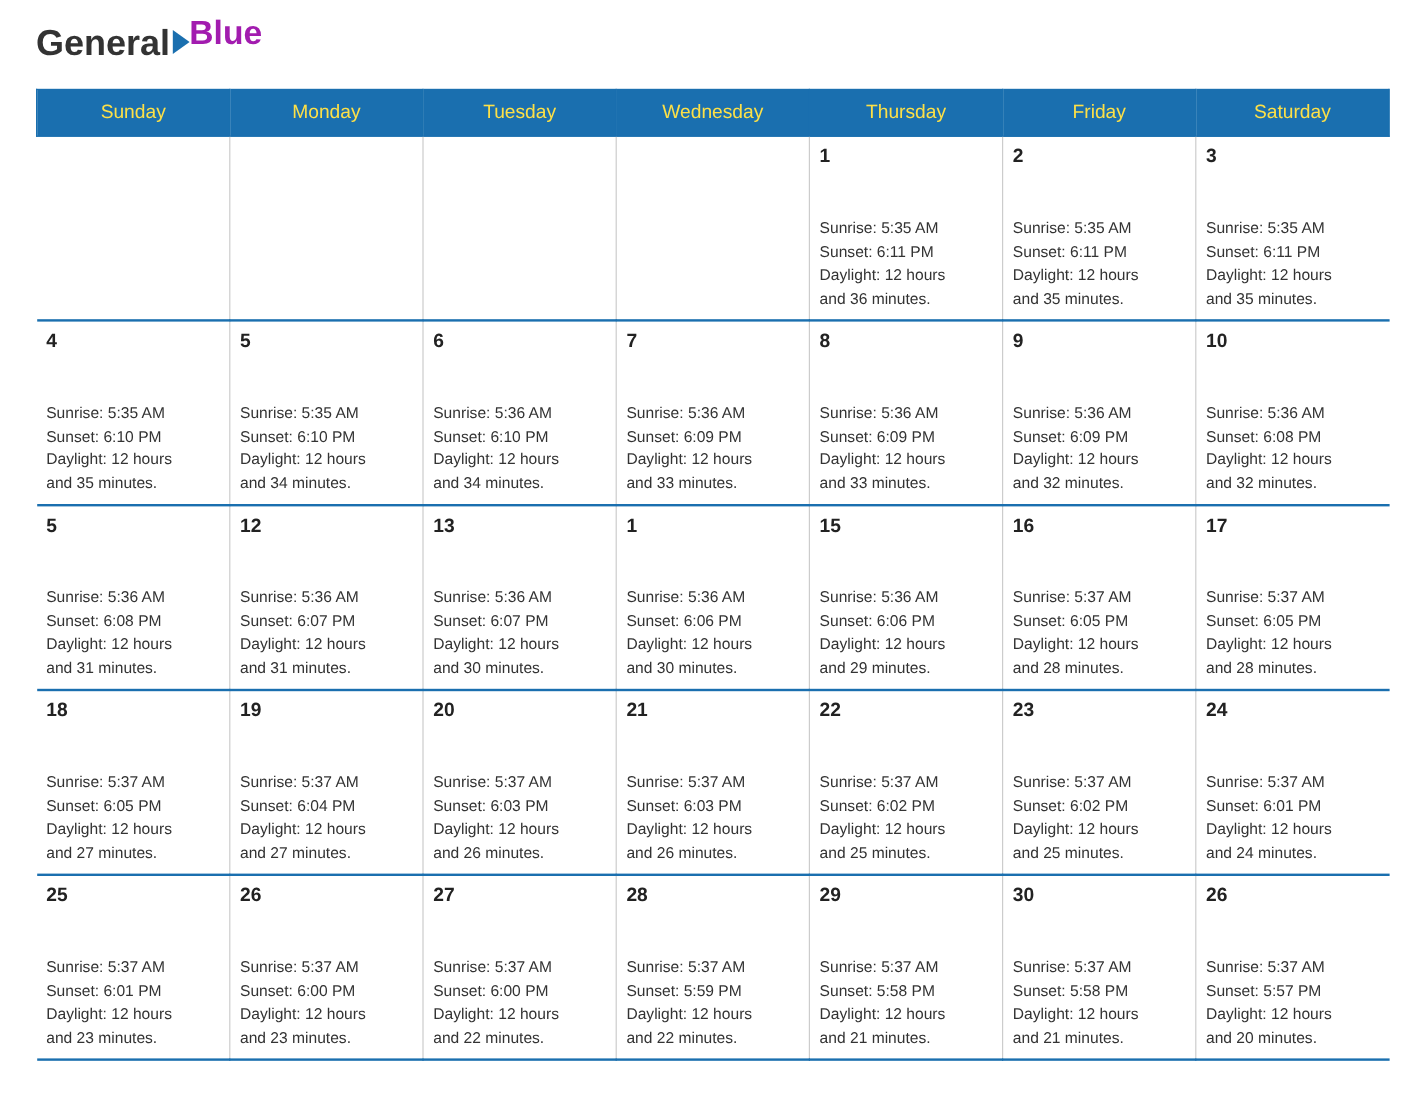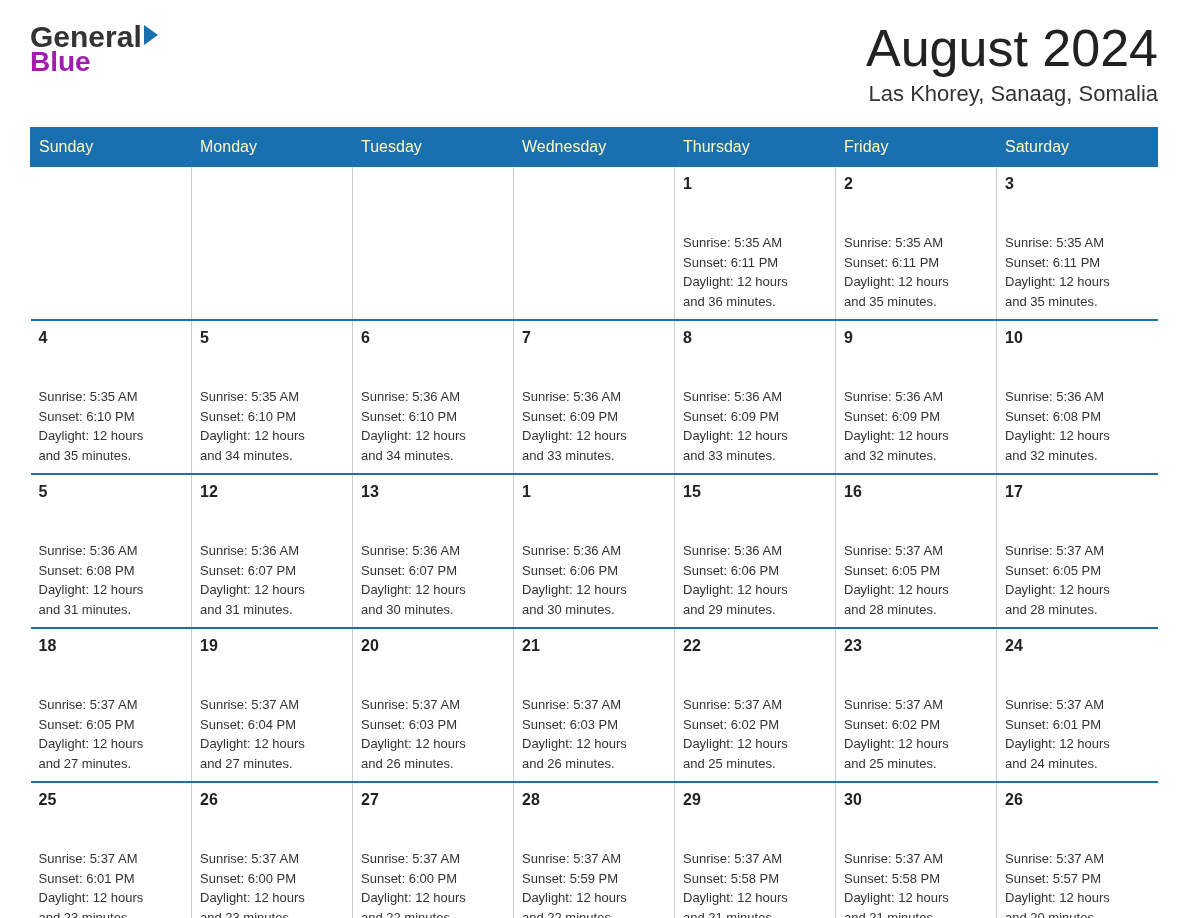--- a/index.html
+++ b/index.html
@@ -20,21 +20,21 @@
       width: 0;
       height: 0;
       border-left: 14px solid #1a6faf;
       border-top: 10px solid transparent;
       border-bottom: 10px solid transparent;
       margin-left: 2px;
       margin-top: -4px;
     }
     .logo-container {
       display: flex;
-      flex-direction: column;
+      flex-direction: row;
       justify-content: space-between;
     }
     .logo-line1 {
       display: flex;
       align-items: center;
     }
     .logo-line2 {
       font-size: 28px;
       font-weight: bold;
       color: #a21caf;
@@ -56,25 +56,25 @@
     }
     table {
       width: 100%;
       border-collapse: collapse;
       table-layout: fixed;
     }
     thead tr {
       background-color: #1a6faf;
     }
     thead th {
-      color: #fef9c3;
+      color: #fde047;
       font-size: 16px;
       font-weight: normal;
       padding: 10px 8px;
-      text-align: left;
+      text-align: center;
       border: 1px solid #1a6faf;
     }
     tbody tr {
       border-bottom: 2px solid #1a6faf;
     }
     tbody td {
       vertical-align: top;
       padding: 8px 8px;
       font-size: 13px;
       color: #333;
@@ -104,24 +104,20 @@
 </head>
 <body>
 
 <div class="header">
   <div class="logo-container">
     <div class="logo-line1">
       <span style="font-size:30px;font-weight:bold;color:#333;">General</span>
       <div class="logo-arrow"></div>
     </div>
     <div class="logo-line2">Blue</div>
-  </div>
-  <div class="title-section">
-    <div class="month-title">August 2024</div>
-    <div class="location-title">Las Khorey, Sanaag, Somalia</div>
   </div>
 </div>
 
 <table>
   <thead>
     <tr>
     <th>Sunday</th>
         <th>Monday</th>
         <th>Tuesday</th>
         <th>Wednesday</th>

